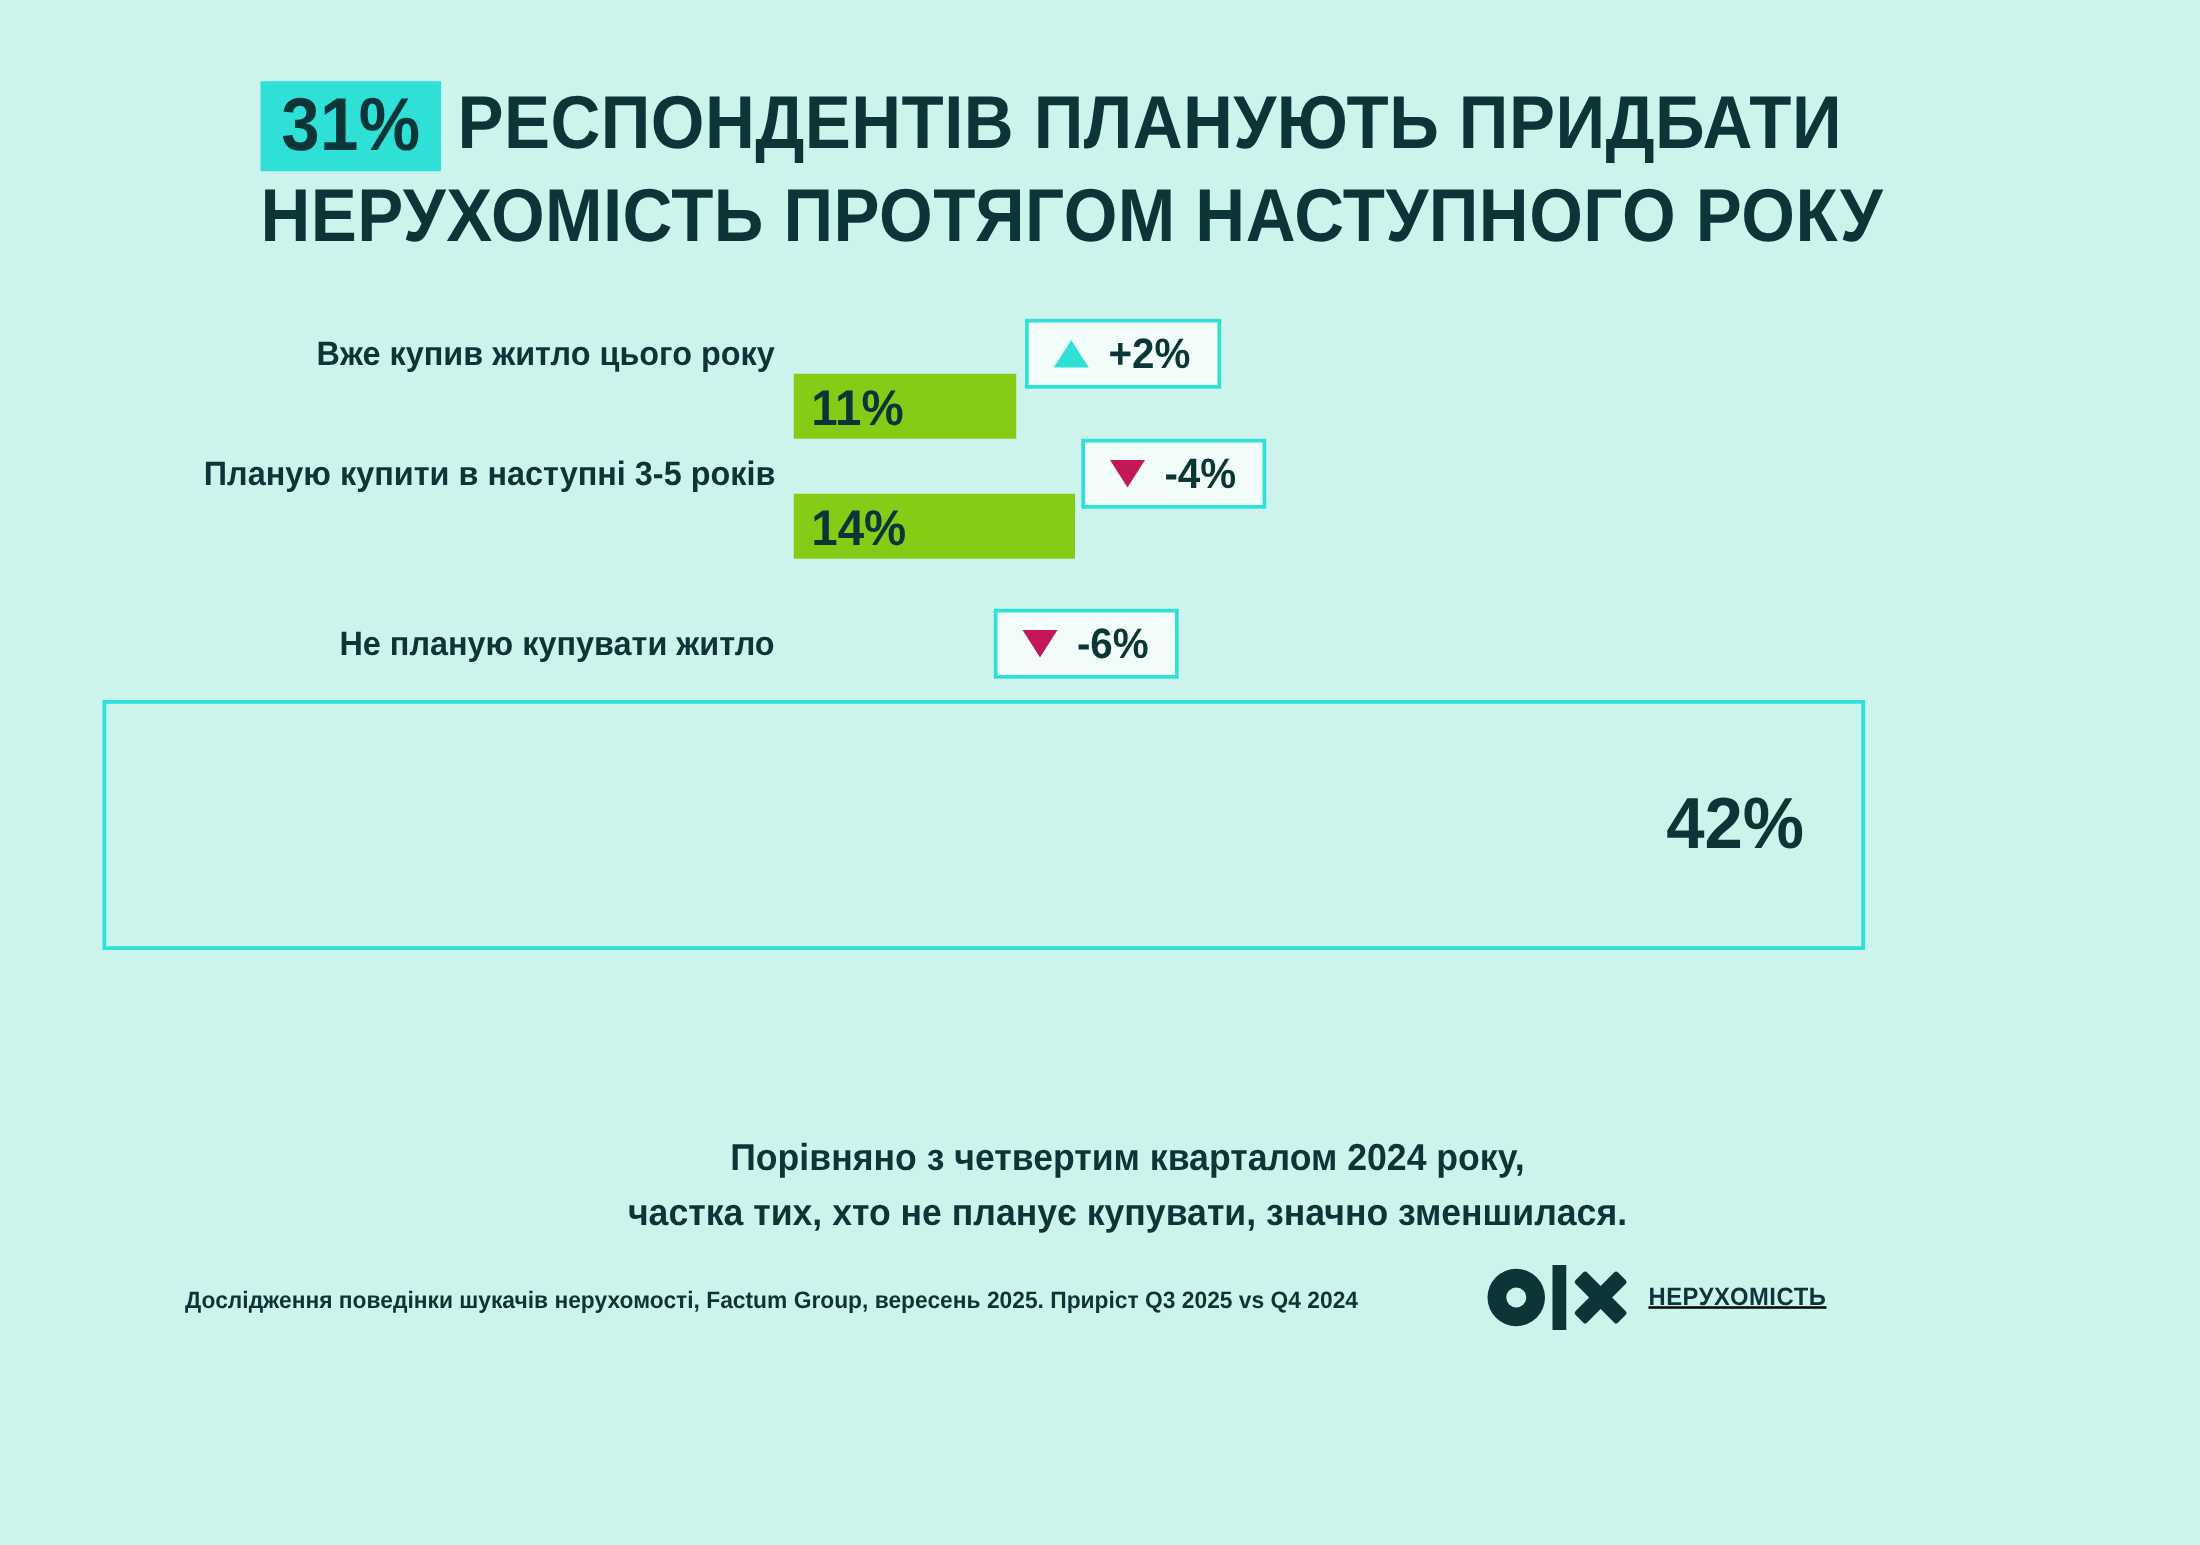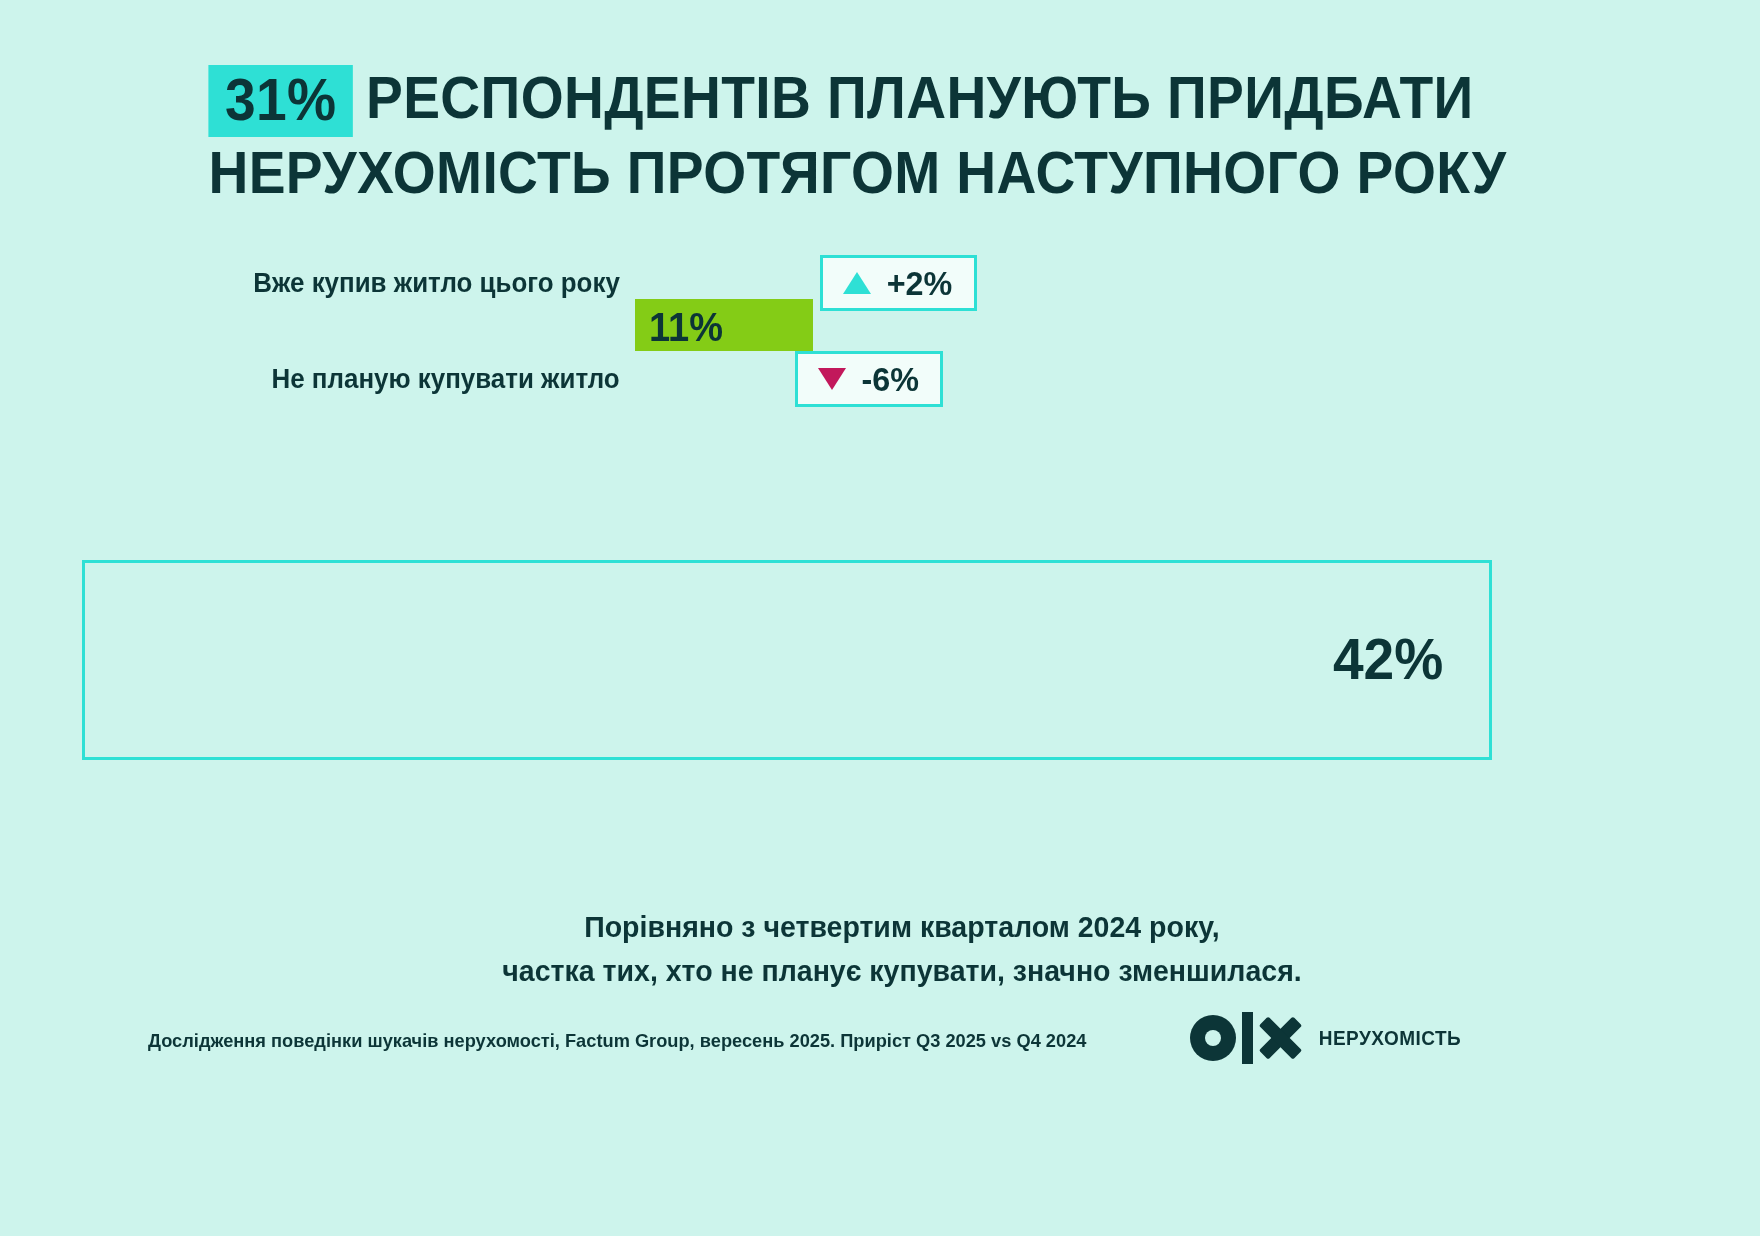--- a/index.html
+++ b/index.html
@@ -161,20 +161,21 @@
     transform:scaleX(0.96);
     transform-origin:left center;
     white-space:nowrap;
   }
   .logo{
     position:absolute;
     left:1190px;top:1012px;
     display:flex;
     align-items:center;
     gap:14px;
+    text-decoration:underline;
   }
   .logo-mark{display:flex;align-items:center;gap:6px;}
   .logo-o{
     width:46px;height:46px;border-radius:50%;
     background:#0c3537;
     position:relative;
   }
   .logo-o::after{
     content:"";position:absolute;
     left:15px;top:15px;width:16px;height:16px;
@@ -224,20 +225,30 @@
       </div>
       <div class="badge plain" style="left:820px">
         <span class="tri up"></span>
         <span class="dval">+2%</span>
       </div>
     </div>
 
 
 
 
+    <div class="row" style="margin-bottom:80px">
+      <div class="row-label">Планую купити в наступні 3-5 років</div>
+      <div class="bar" style="width:225px">
+        <div class="bar-value">14%</div>
+      </div>
+      <div class="badge plain" style="left:865px">
+        <span class="tri down"></span>
+        <span class="dval">-4%</span>
+      </div>
+    </div>
 
     <div class="row">
       <div class="row-label">Не планую купувати житло</div>
       <div class="badge plain" style="left:795px">
         <span class="tri down"></span>
         <span class="dval">-6%</span>
       </div>
     </div>
 
   </div>

